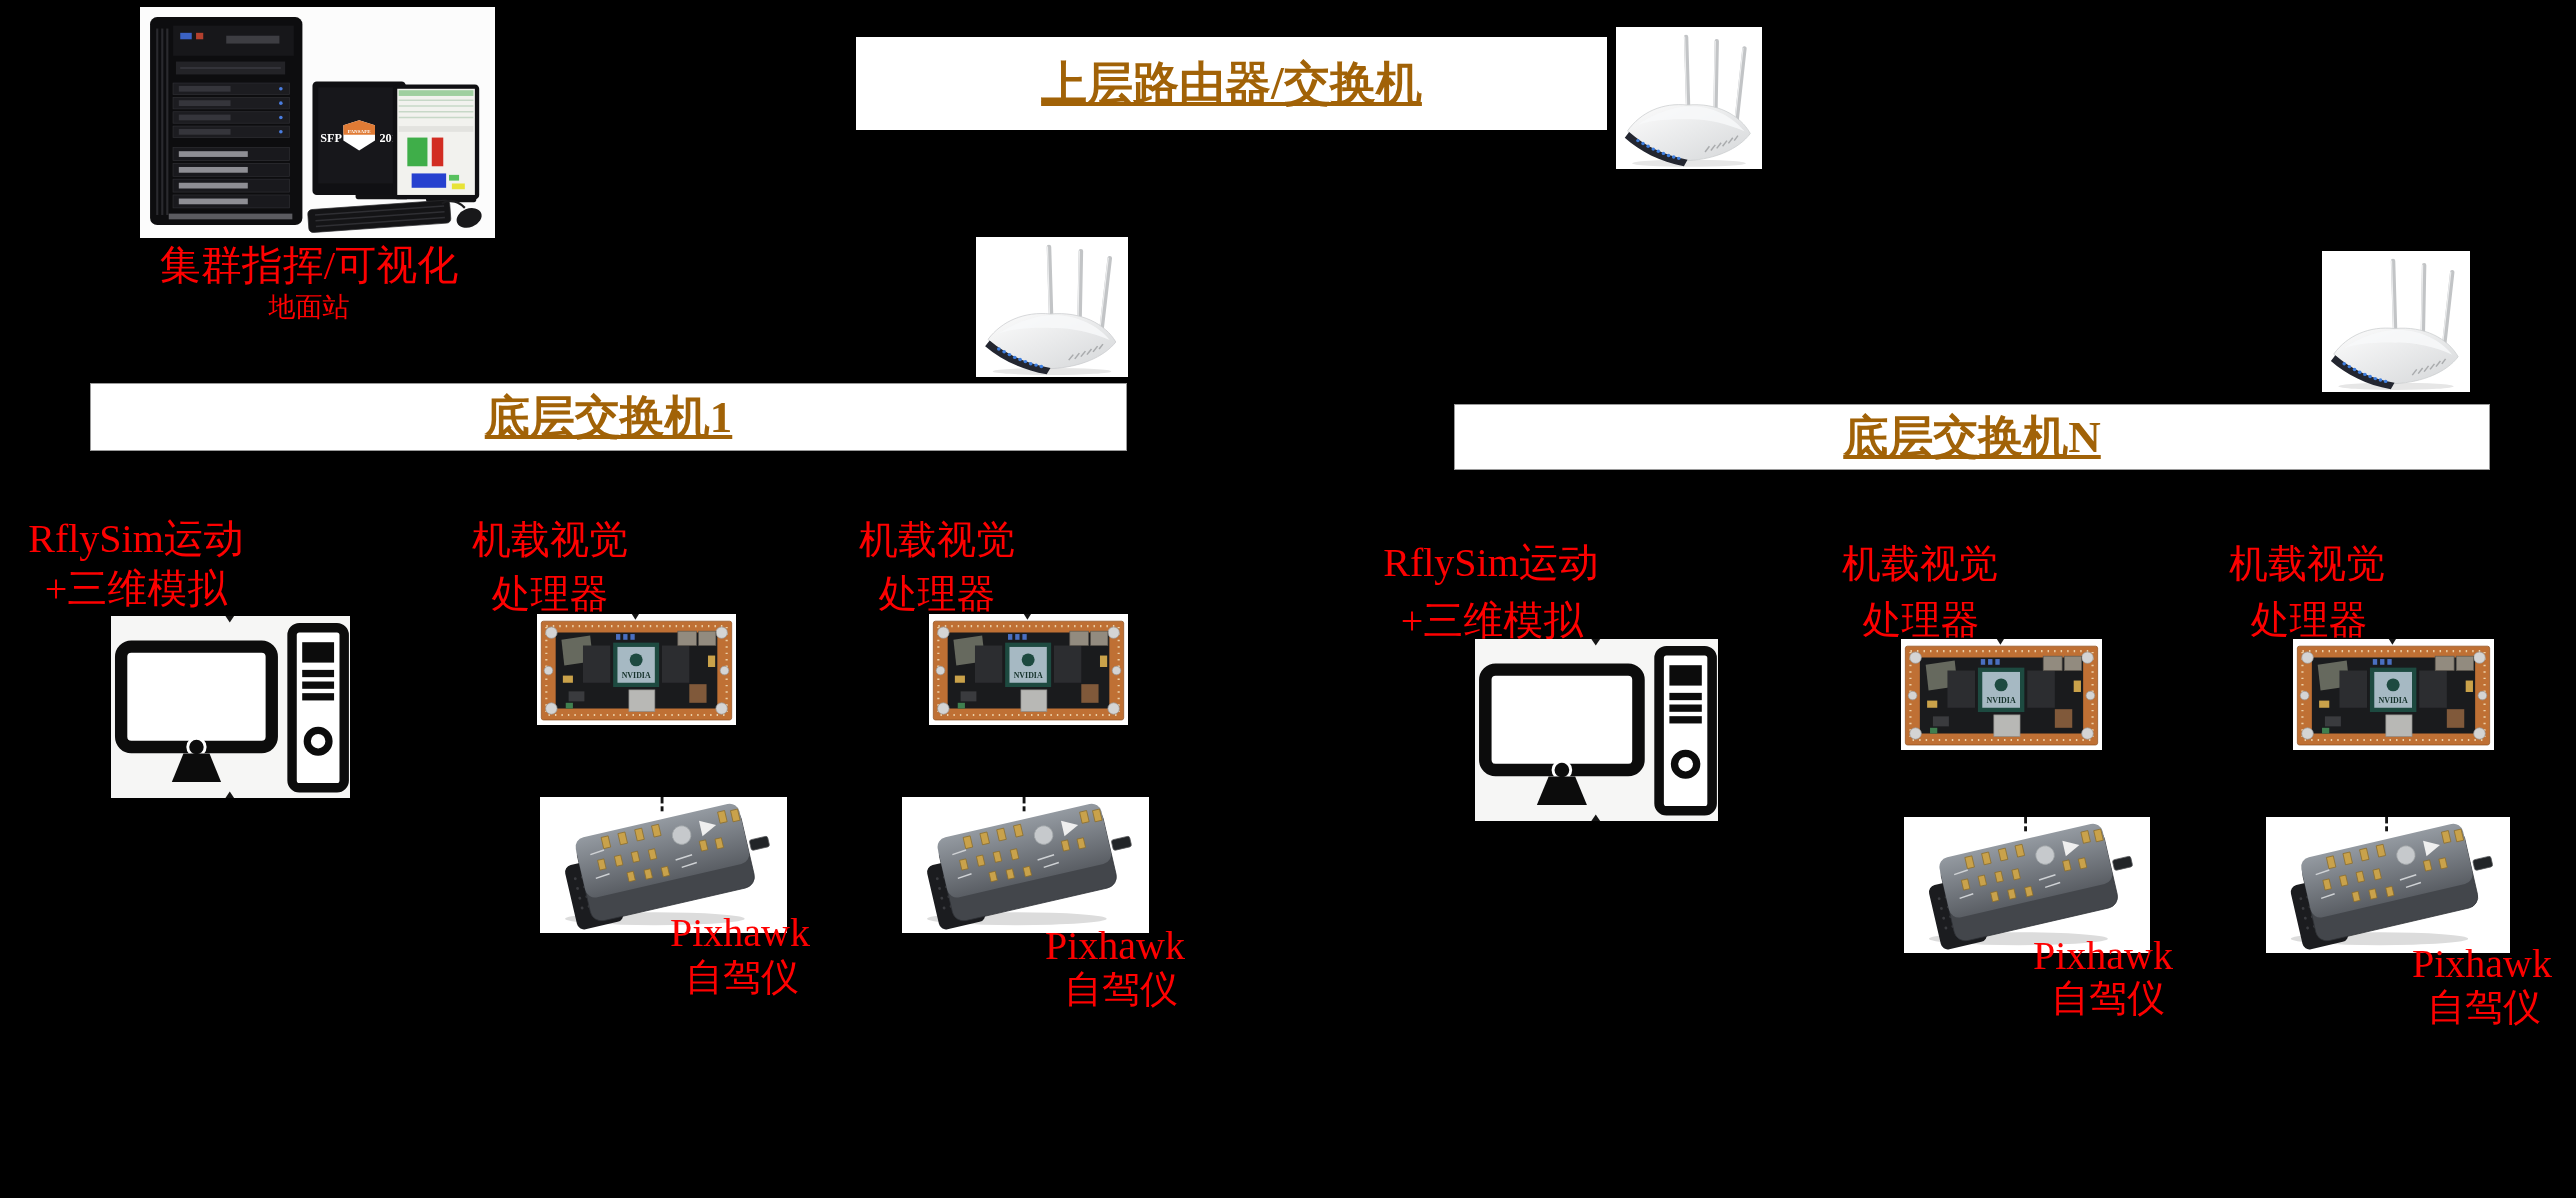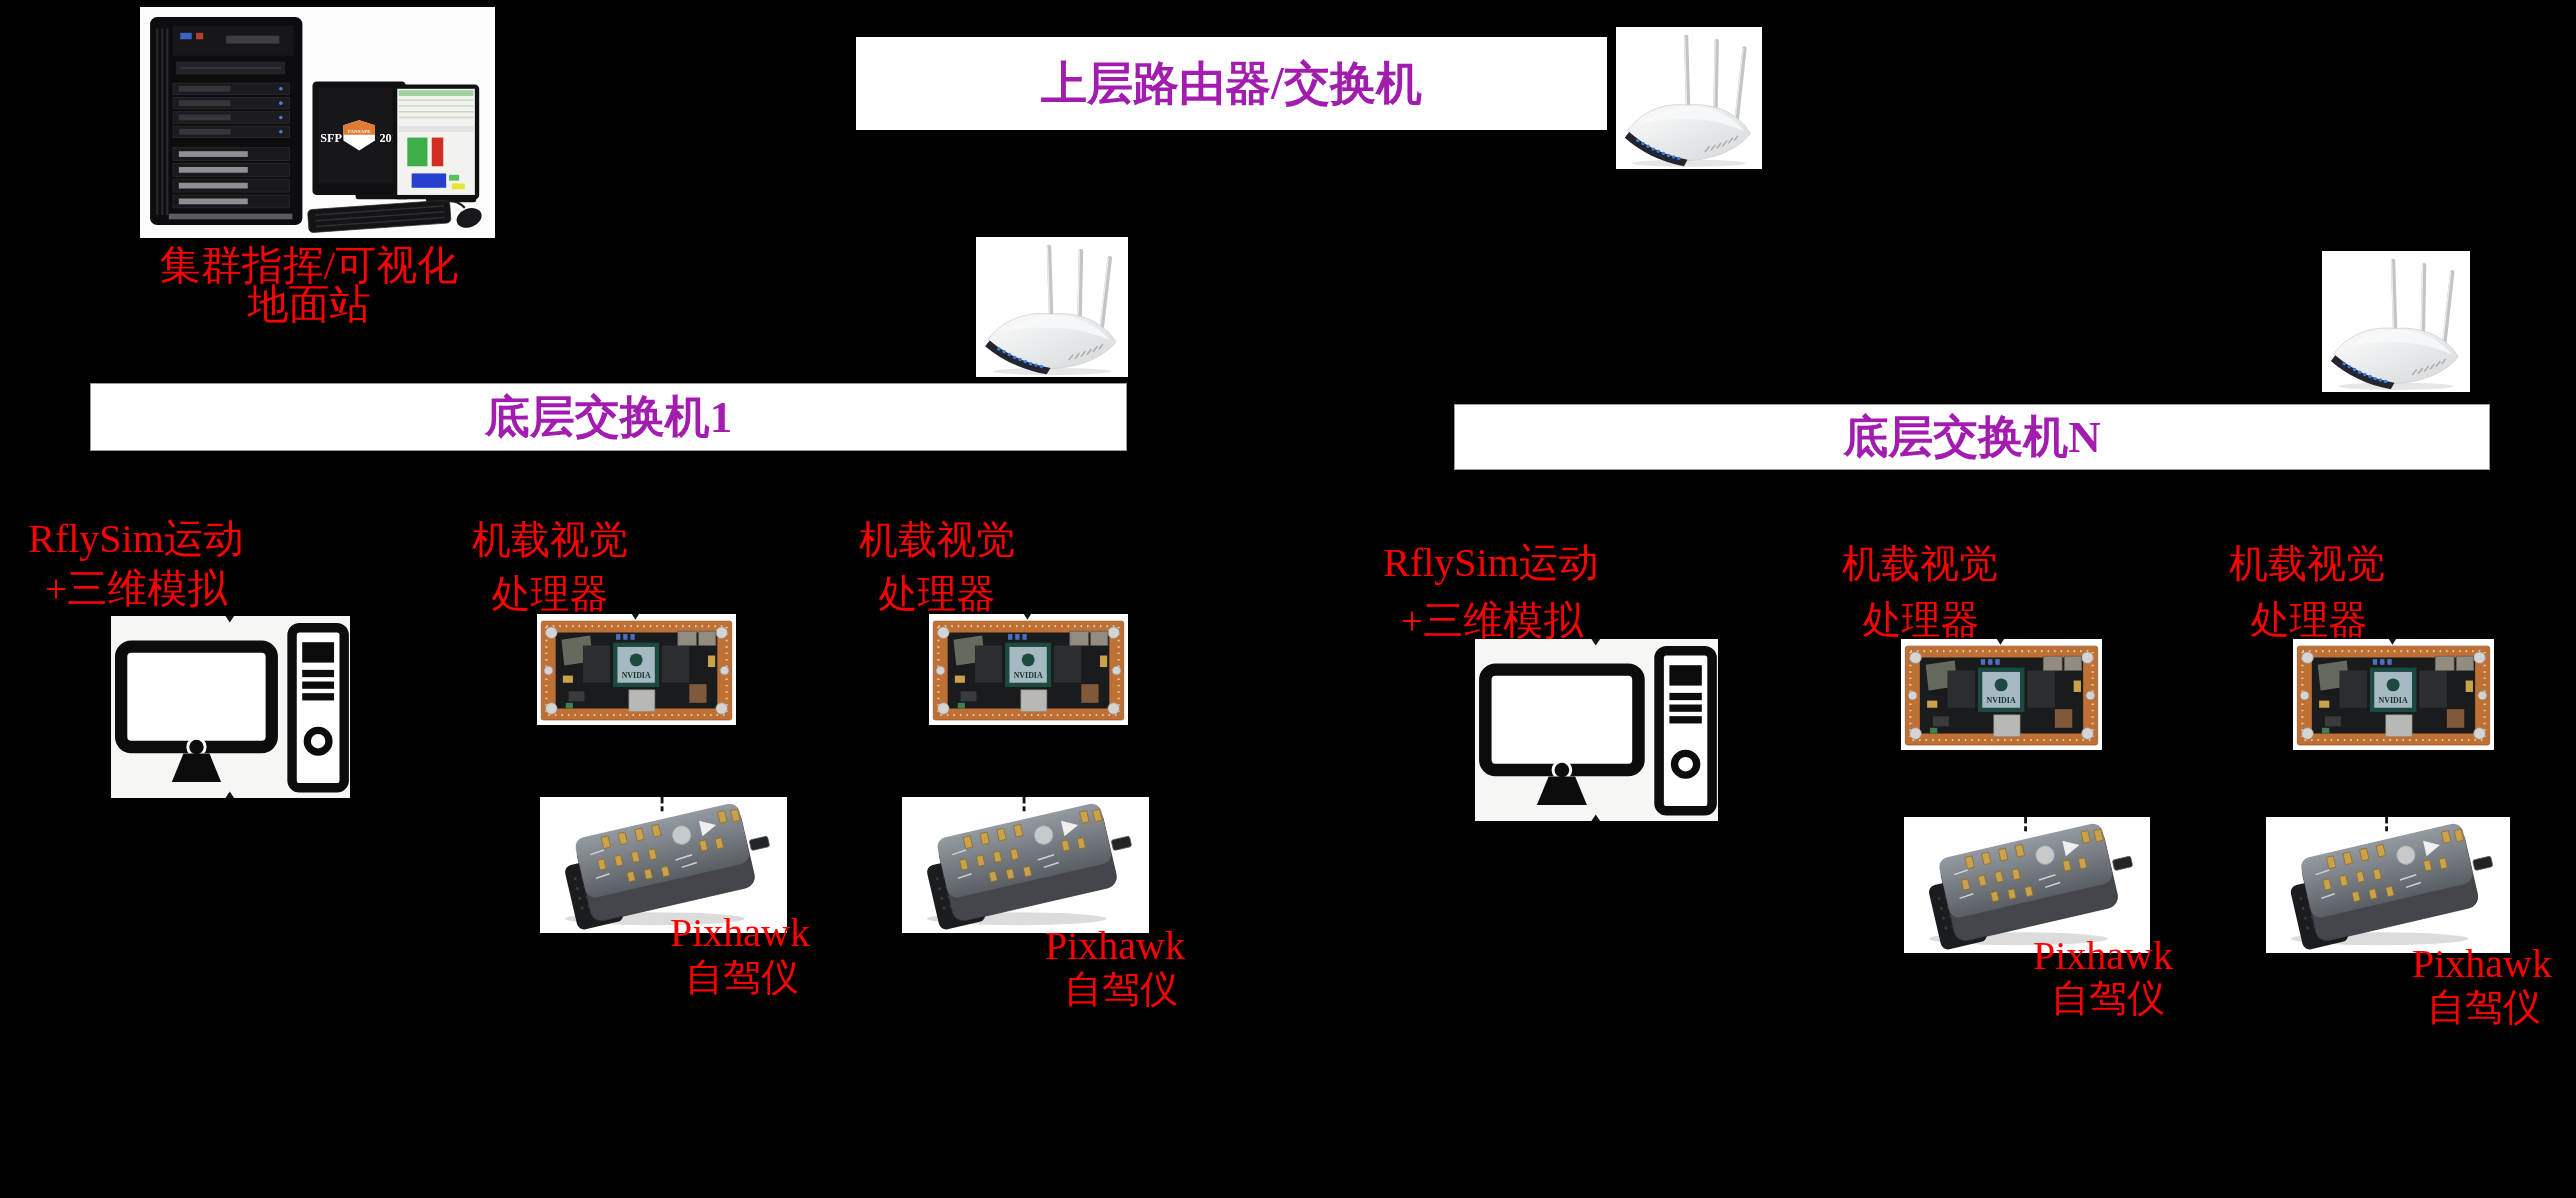--- a/index.html
+++ b/index.html
@@ -9,21 +9,21 @@
   }
   .card{position:absolute;margin:0;padding:0;background:#fff;}
   .card svg{display:block;width:100%;height:100%;}
   .lbl{
     position:absolute;transform:translateX(-50%);white-space:nowrap;
     color:#fe0000;font-weight:normal;line-height:1.05;text-align:center;
   }
   .panel{
     position:absolute;background:#fff;display:flex;align-items:center;justify-content:center;
   }
-  .panel .ptxt{color:#a21caf;font-weight:bold;white-space:nowrap;}
+  .panel .ptxt{color:#a16207;font-weight:bold;white-space:nowrap;text-decoration:underline;}
   .bar{border:1.4px solid #9a9a9a;box-sizing:border-box;}
 </style>
 </head>
 <body>
 
 <svg width="0" height="0" style="position:absolute" aria-hidden="true">
   <defs>
     <linearGradient id="gBody" x1="0" y1="0" x2="1" y2="1">
       <stop offset="0" stop-color="#fdfdfd"></stop>
         <stop offset="1" stop-color="#d5d7d9"></stop>
@@ -252,21 +252,21 @@
 </svg>
 
 <div id="canvas">
 
   <figure class="card" style="left:140px;top:7.2px;width:355px;height:231px">
     <svg viewBox="0 0 494 322" preserveAspectRatio="none">
         <use href="#sym-workstation" width="494" height="322"></use>
       </svg>
   </figure>
   <div class="lbl" style="left:309px;top:244px;font-size:41px">集群指挥/可视化</div>
-  <div class="lbl" style="left:309px;top:283px;font-size:41px">地面站</div>
+  <div class="lbl" style="left:309px;top:293px;font-size:27px">地面站</div>
 
   <div class="panel" style="left:856px;top:37px;width:751px;height:93px">
     <span class="ptxt" style="font-size:46px">上层路由器/交换机</span>
   </div>
 
   <figure class="card" style="left:1616px;top:26.6px;width:146px;height:142px">
     <svg viewBox="0 0 200 200" preserveAspectRatio="none">
         <use href="#sym-router" width="200" height="200"></use>
       </svg>
   </figure>

